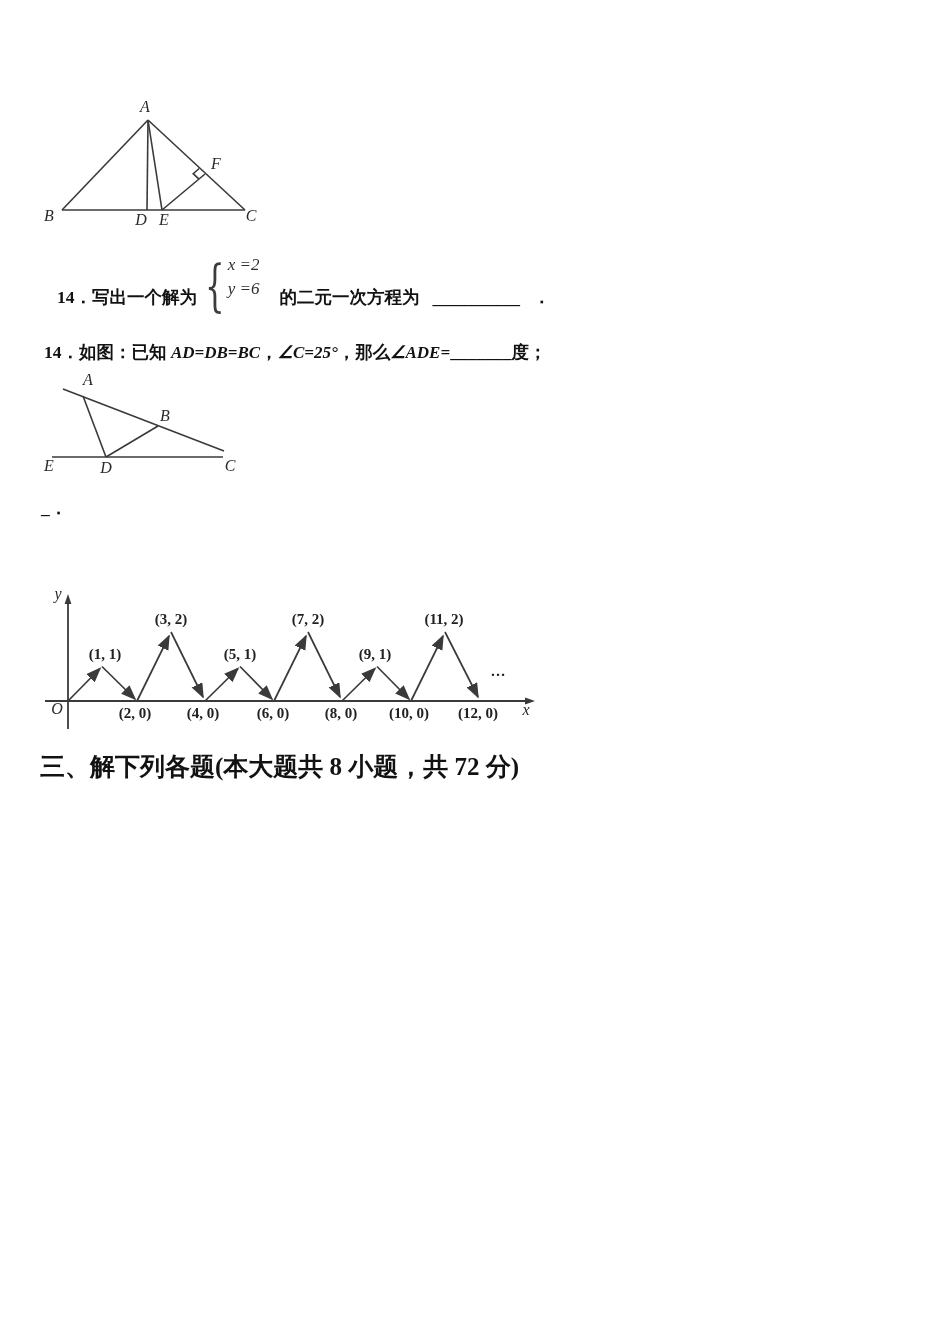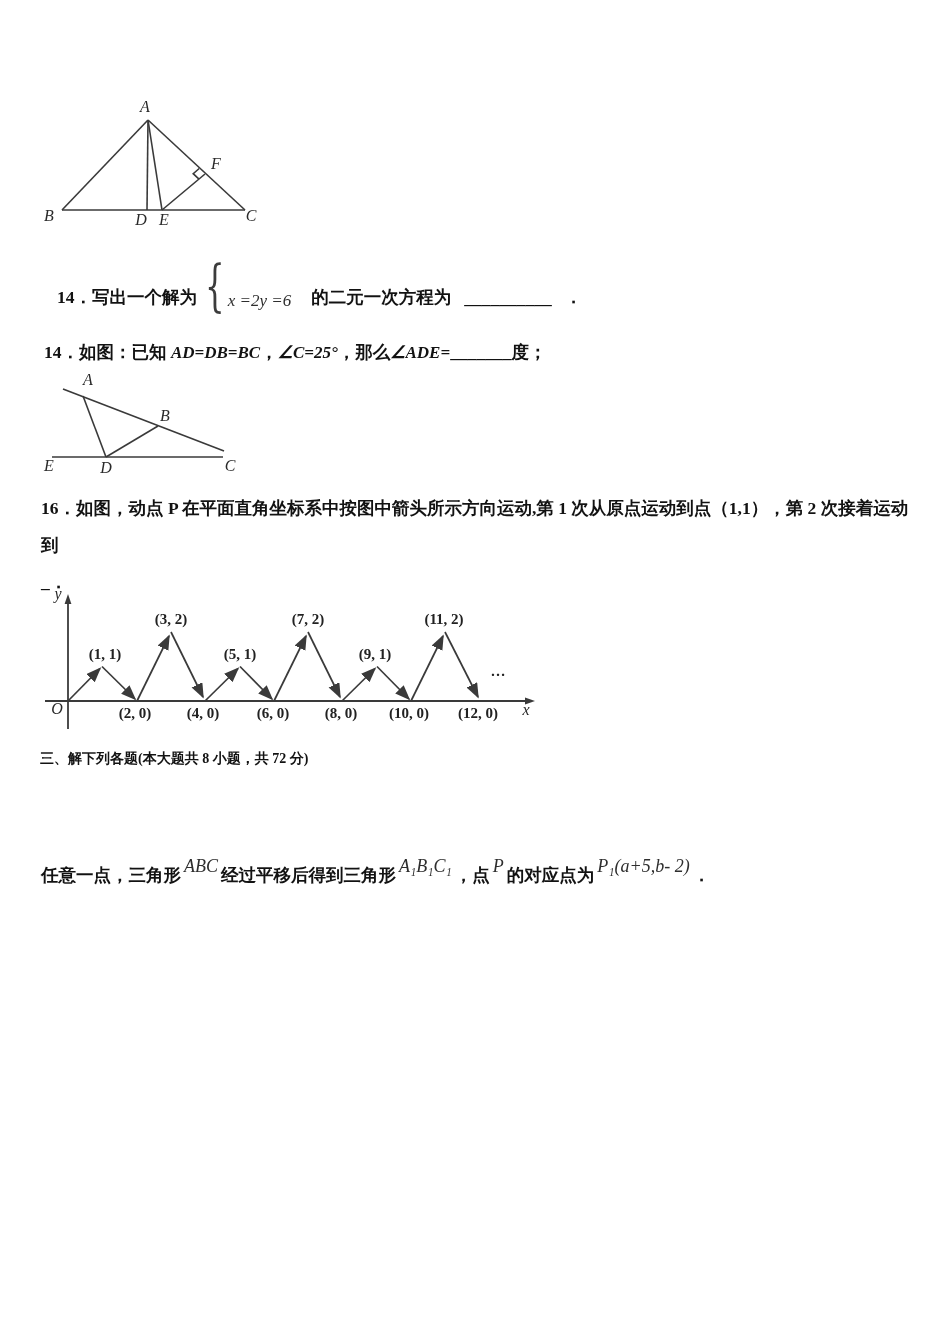--- a/index.html
+++ b/index.html
@@ -13,24 +13,24 @@
   .mi{font-family:Liberation Serif, serif;font-style:italic;
       font-weight:bold;font-size:17px;color:#121212;}
   
   .mr{font-family:"Liberation Serif","DejaVu Serif","DejaVu Sans",serif;font-style:italic;
       font-weight:normal;font-size:18px;color:#2e2e2e;}
   .raised{vertical-align:9px;margin:0 3px;}
   .q14row{display:flex;align-items:flex-end;}
   .q14row .cn{margin-bottom:3px;margin-left:13px;}
   .brace{font-family:"DejaVu Serif",serif;font-weight:200;font-size:56px;line-height:52px;
          color:#3c3c3c;transform:scaleX(.55);transform-origin:center bottom;margin:0 -5px 0 0;}
-  .syscol{display:flex;margin-bottom:0;}
+  .syscol{display:flex;flex-direction:column;margin-bottom:12px;}
   .syscol .mr{font-size:17px;line-height:23.5px;}
   .q16{line-height:37px;width:876px;}
-  .hdr{font-size:14px;}
+  .hdr{font-size:25px;}
   .q17line{line-height:40px;white-space:nowrap;}
   svg text{font-family:"Liberation Serif","DejaVu Serif","DejaVu Sans",serif;}
   .vlab{font-style:italic;font-size:16px;fill:#2a2a2a;}
   .plab{font-size:15px;fill:#222222;font-weight:bold;}
 </style>
 </head>
 <body>
 
 <div class="page">
 
@@ -76,21 +76,20 @@
       <line x1="14" y1="87" x2="185" y2="87"></line>
     </g>
     <text class="vlab" x="50" y="15" text-anchor="middle">A</text>
     <text class="vlab" x="127" y="51" text-anchor="middle">B</text>
     <text class="vlab" x="11" y="101" text-anchor="middle">E</text>
     <text class="vlab" x="68" y="103" text-anchor="middle">D</text>
     <text class="vlab" x="192" y="101" text-anchor="middle">C</text>
   </svg>
 
   <div class="abs cn q16" style="left:41px;top:490px;">
-    <div>16．如图，动点 P 在平面直角坐标系中按图中箭头所示方向运动,第 1 次从原点运动到点（1,1），第  2 次接着运动到</div>
     <div>_．</div>
   </div>
 
   <svg class="abs" style="left:28px;top:588px;" width="515" height="150" viewBox="0 0 515 150">
     <defs>
       <marker id="ah" markerWidth="10" markerHeight="8" refX="8" refY="3.5" orient="auto">
         <path d="M0,0 L9,3.5 L0,7 z" fill="#3a3a3a"></path>
       </marker>
     </defs>
     <g stroke="#3a3a3a" stroke-width="1.8" fill="none">
@@ -127,17 +126,14 @@
     <text class="plab" x="245" y="130" text-anchor="middle">(6, 0)</text>
     <text class="plab" x="313" y="130" text-anchor="middle">(8, 0)</text>
     <text class="plab" x="381" y="130" text-anchor="middle">(10, 0)</text>
     <text class="plab" x="450" y="130" text-anchor="middle">(12, 0)</text>
     <text class="plab" x="470" y="88" text-anchor="middle">…</text>
   </svg>
 
   <div class="abs cn hdr" style="left:40px;top:750px;">三、解下列各题(本大题共 8 小题，共 72 分)</div>
 
 
-  <div class="abs cn q17line" style="left:41px;top:846px;">
-    <span class="cn">任意一点，三角形</span><span class="mr raised">ABC</span><span class="cn">经过平移后得到三角形</span><span class="mr raised">A₁B₁C₁</span><span class="cn">，点</span><span class="mr raised">P</span><span class="cn">的对应点为</span><span class="mr raised">P₁(a+5,b- 2)</span><span class="cn">．</span>
-  </div>
 
 </div>
 
 </body></html>

